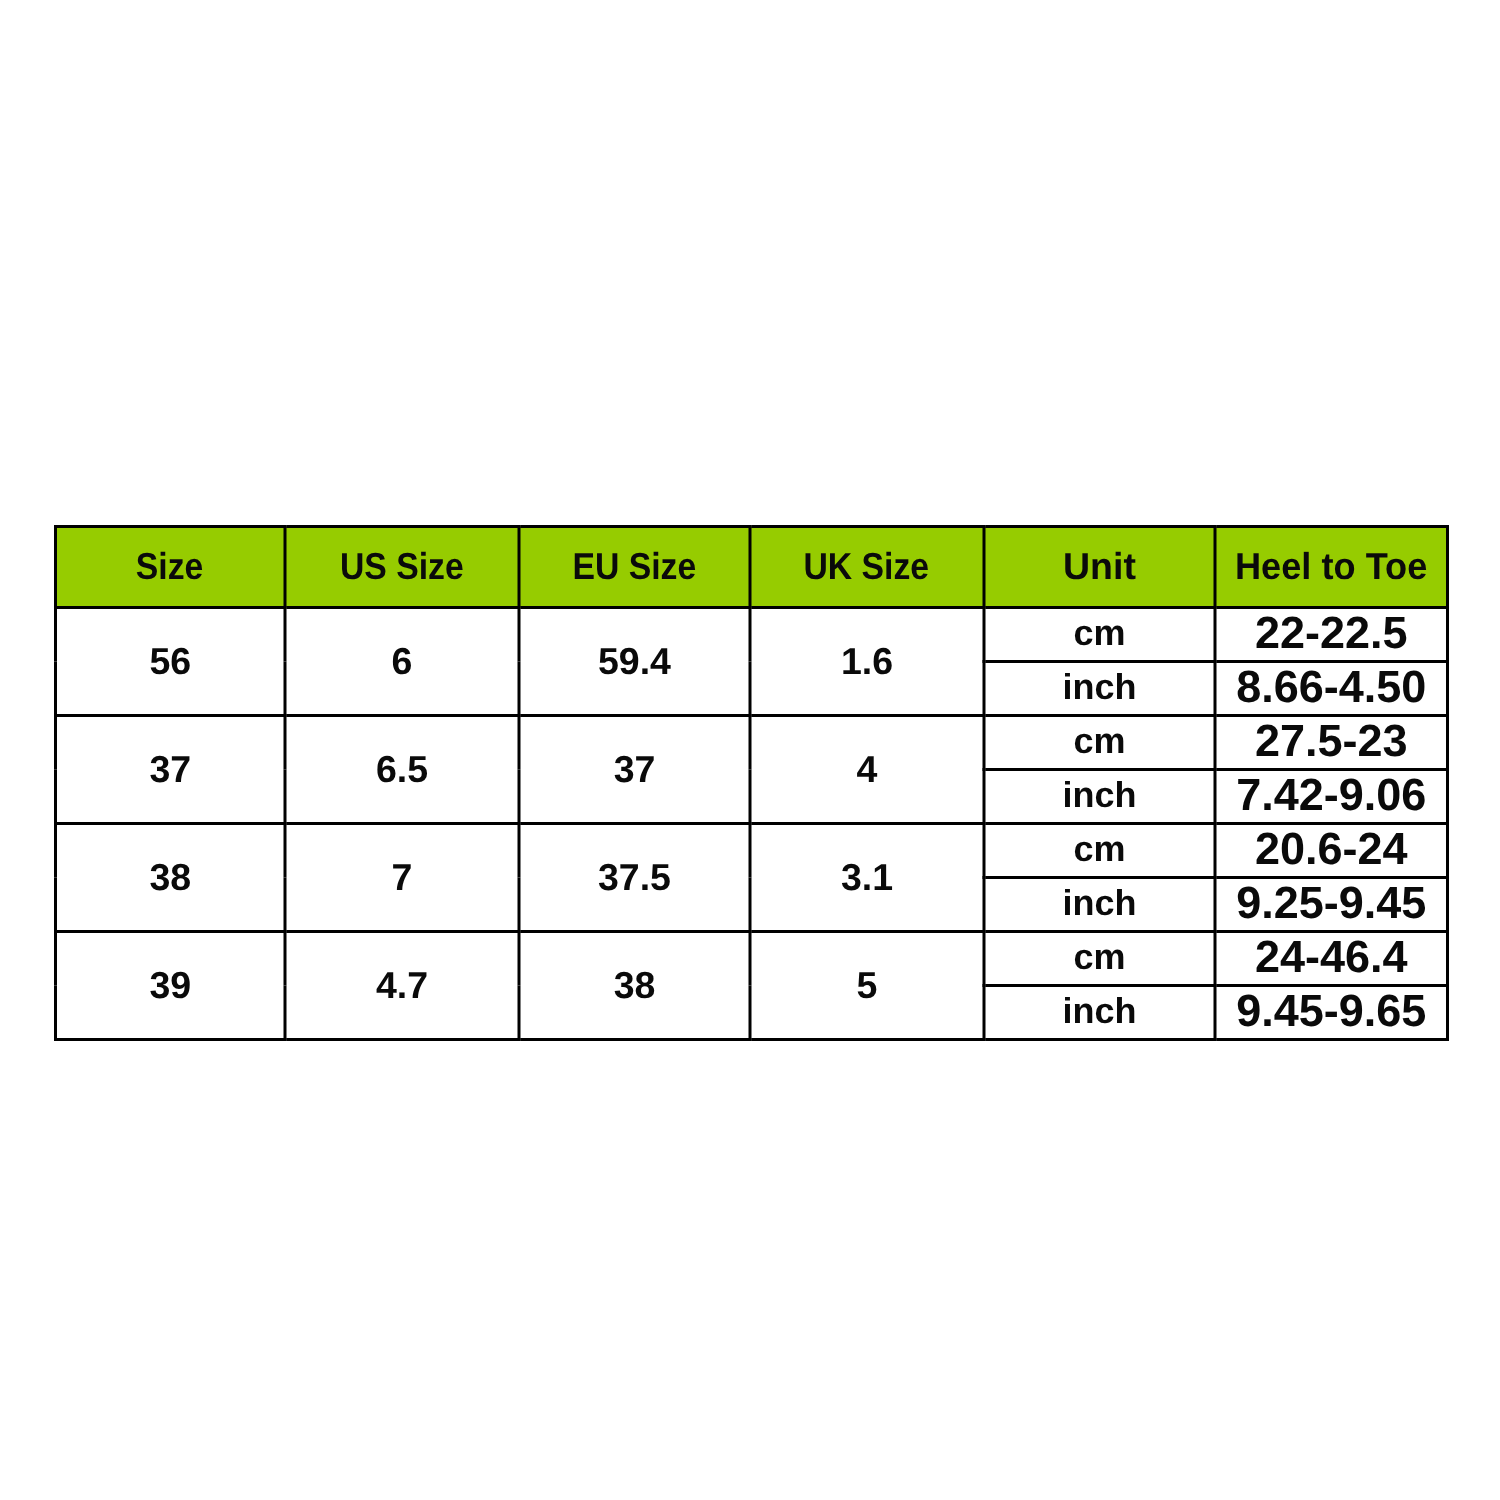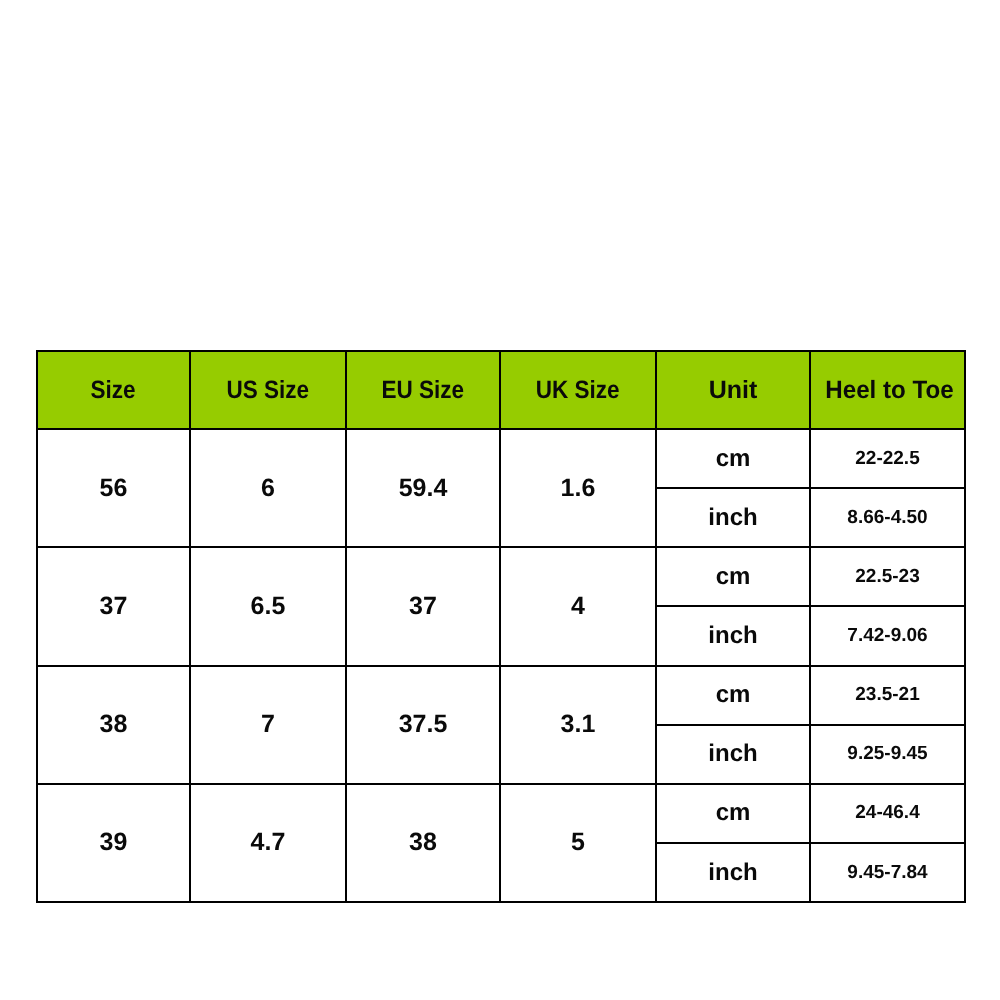--- a/index.html
+++ b/index.html
@@ -24,21 +24,21 @@
     left: 36px;
     top: 350px;
     width: 930px;
     border-collapse: collapse;
     table-layout: fixed;
   }
   #size-table td, #size-table th {
     border: 2px solid #000000;
     text-align: center;
     vertical-align: middle;
-    padding: 12px;
+    padding: 0;
     color: #0a0a0a;
     font-weight: bold;
   }
   .hdr {
     background: #96cc00;
     height: 52px;
     font-size: 25px;
     white-space: nowrap;
   }
   .hdr span {
@@ -51,21 +51,21 @@
     height: 66.3px;
     font-size: 25px;
   }
   .unitcell {
     height: 33.15px;
     font-size: 24px;
     margin-top: 40px;
   }
   .htcell {
     height: 33.15px;
-    font-size: 19px;
+    font-size: 30px;
   }
 </style>
 </head>
 <body>
 
 <div id="canvas">
   <table id="size-table">
     <colgroup>
       <col style="width:153px">
       <col style="width:156px">
@@ -96,47 +96,47 @@
         <td class="unitcell">inch</td>
         <td class="htcell">8.66-4.50</td>
       </tr>
 
       <tr>
         <td class="valcell" rowspan="2">37</td>
         <td class="valcell" rowspan="2">6.5</td>
         <td class="valcell" rowspan="2">37</td>
         <td class="valcell" rowspan="2">4</td>
         <td class="unitcell">cm</td>
-        <td class="htcell">22.5-23</td>
+        <td class="htcell">27.5-23</td>
       </tr>
       <tr>
         <td class="unitcell">inch</td>
         <td class="htcell">7.42-9.06</td>
       </tr>
 
       <tr>
         <td class="valcell" rowspan="2">38</td>
         <td class="valcell" rowspan="2">7</td>
         <td class="valcell" rowspan="2">37.5</td>
         <td class="valcell" rowspan="2">3.1</td>
         <td class="unitcell">cm</td>
-        <td class="htcell">23.5-21</td>
+        <td class="htcell">20.6-24</td>
       </tr>
       <tr>
         <td class="unitcell">inch</td>
         <td class="htcell">9.25-9.45</td>
       </tr>
 
       <tr>
         <td class="valcell" rowspan="2">39</td>
         <td class="valcell" rowspan="2">4.7</td>
         <td class="valcell" rowspan="2">38</td>
         <td class="valcell" rowspan="2">5</td>
         <td class="unitcell">cm</td>
         <td class="htcell">24-46.4</td>
       </tr>
       <tr>
         <td class="unitcell">inch</td>
-        <td class="htcell">9.45-7.84</td>
+        <td class="htcell">9.45-9.65</td>
       </tr>
     </tbody>
   </table>
 </div>
 
 </body></html>

